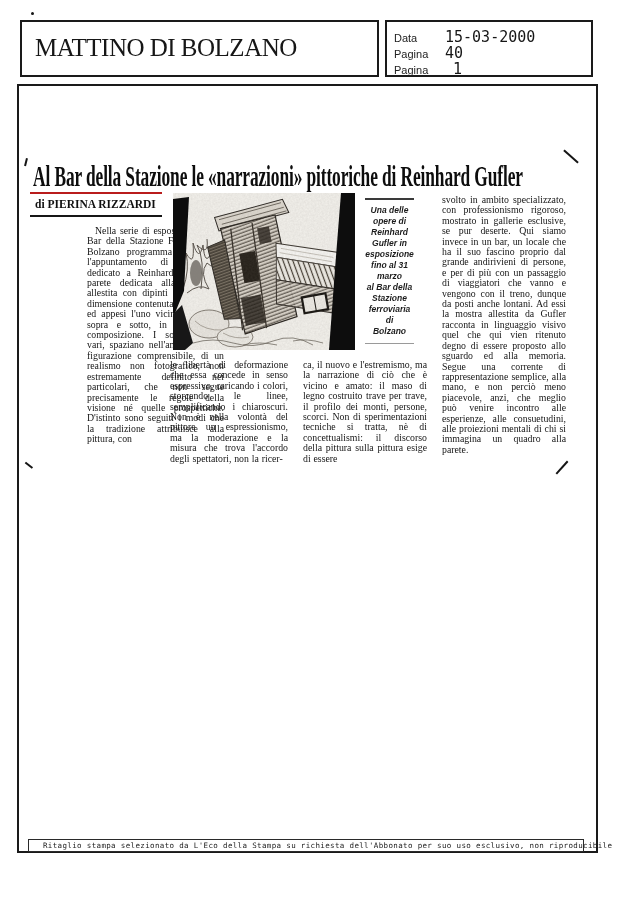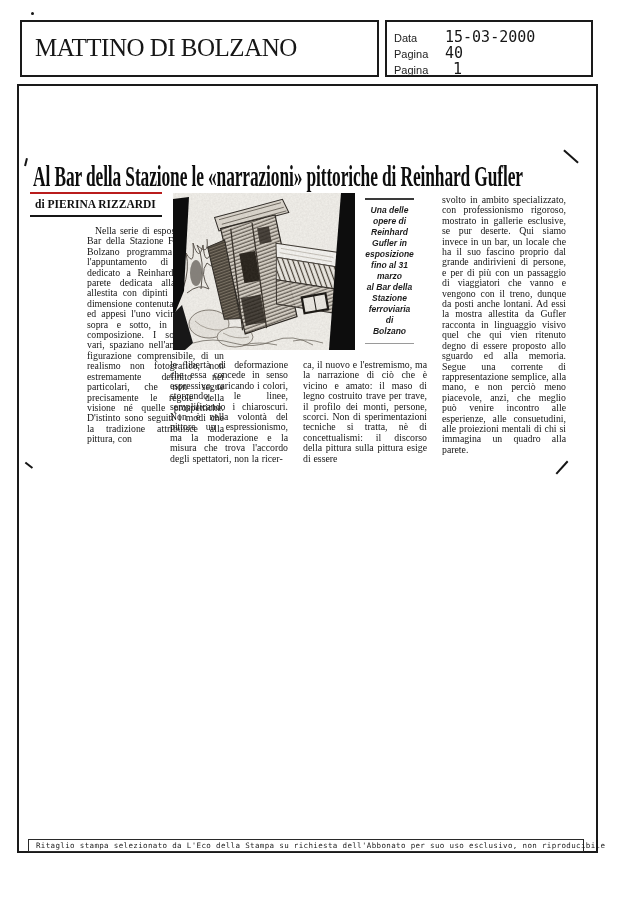--- a/index.html
+++ b/index.html
@@ -53,21 +53,21 @@
     border-top:2px solid #3a3a3a; border-bottom:1px solid #9a9a9a;
     padding:5px 0 6px 0;
     font-family:"Liberation Sans", sans-serif; font-weight:bold; font-style:italic;
     font-size:8.5px; line-height:11px; white-space:pre-line; color:#1c1c1c;text-align:center;
   }
 
   .footer-box {
     position:absolute; left:28px; top:839px; width:556px; height:13px; box-sizing:border-box;
     border:1px solid #2a2a2a; background:#fff;
     font-family:"DejaVu Sans Mono", monospace; font-size:7.5px; line-height:11px;
-    padding-left:7px; letter-spacing:0.35px; white-space:nowrap; color:#1a1a1a;
+    padding-left:14px; letter-spacing:0.35px; white-space:nowrap; color:#1a1a1a;
   }
 
   .pen-mark { position:absolute; background:#151515; }
   .mark-headline { left:570px; top:147px; width:2px; height:19px; transform:rotate(-48deg); }
   .mark-apostrophe { left:25px; top:158px; width:1.5px; height:8px; transform:rotate(14deg); }
   .mark-col4 { left:561px; top:459px; width:1.8px; height:17px; transform:rotate(42deg); }
   .mark-col1 { left:28px; top:461px; width:1.5px; height:9px; transform:rotate(-52deg); }
   .mark-dot { left:31px; top:12px; width:3px; height:3px; border-radius:50%; }
 </style>
 </head>

